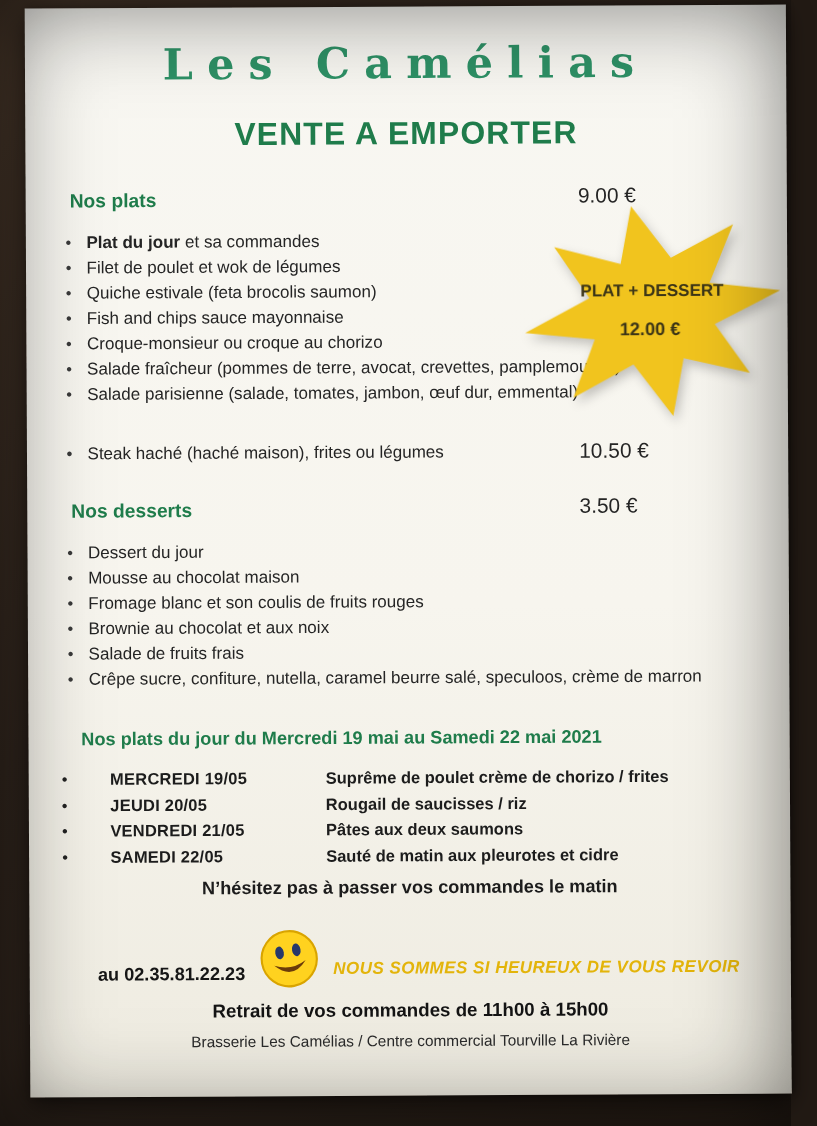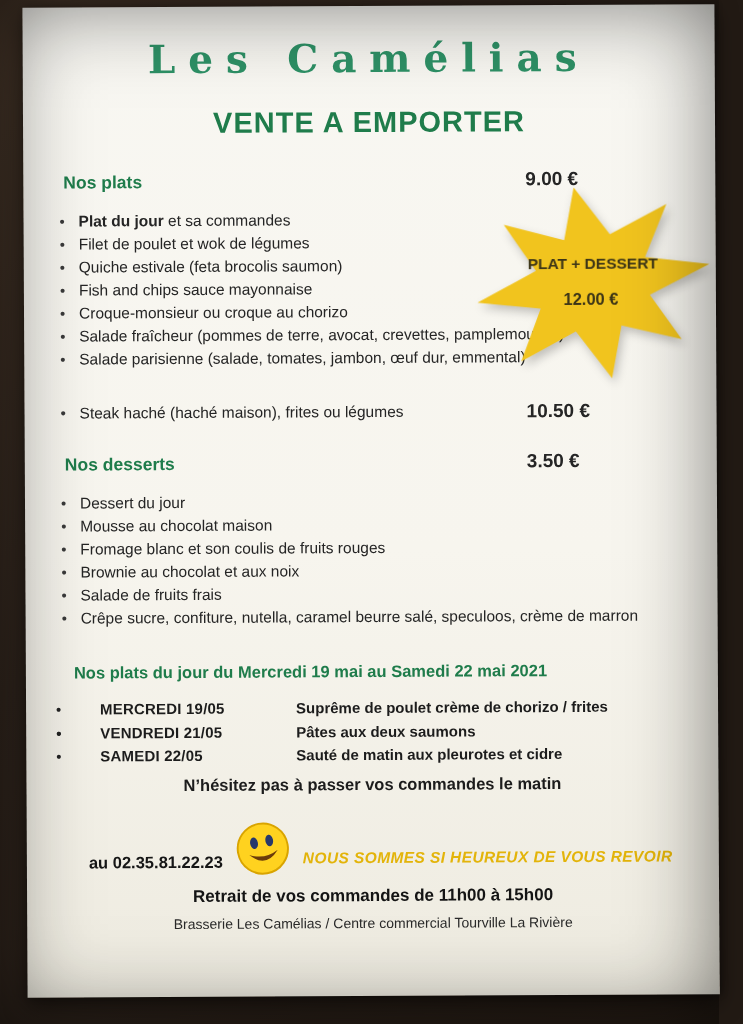--- a/index.html
+++ b/index.html
@@ -35,21 +35,21 @@
   .subtitle {
     text-align:center; margin-top:22px;
     font-size:29px; font-weight:bold; letter-spacing:1px;
     color:var(--heading-green,#1f7c4b);
   }
 
   .section-row { position:relative; padding-left:40px; margin-top:32px; }
   .section-heading { font-size:17.5px; font-weight:bold; color:var(--heading-green,#1f7c4b);margin-top:20px; }
   .price {
     position:absolute; left:502px; top:-2px;
-    font-size:19px; font-weight:bold; color:var(--text-dark,#252525);
+    font-size:19px; font-weight:normal; color:var(--text-dark,#252525);
   }
 
   ul.menu-list { list-style:none; margin-top:16px; padding-left:55px; }
   ul.menu-list li {
     position:relative; font-size:15.5px; line-height:23px; color:var(--text-dark,#252525);
   }
   ul.menu-list li::before {
     content:"•"; position:absolute; left:-19px; top:0; color:#3a3a3a; font-size:15px;
   }
   .bold-lead { font-weight:bold; }
@@ -131,20 +131,22 @@
     </ul>
 
     <div class="days-heading">Nos plats du jour du Mercredi 19 mai au Samedi 22 mai 2021</div>
 
     <div class="days-list">
       <div class="day-row">
         <span class="day-name">MERCREDI 19/05</span>
         <span class="day-dish">Suprême de poulet crème de chorizo / frites</span>
       </div>
       <div class="day-row">
+        <span class="day-name">JEUDI 20/05</span>
+        <span class="day-dish">Rougail de saucisses / riz</span>
       </div>
       <div class="day-row">
         <span class="day-name">VENDREDI 21/05</span>
         <span class="day-dish">Pâtes aux deux saumons</span>
       </div>
       <div class="day-row">
         <span class="day-name">SAMEDI 22/05</span>
         <span class="day-dish">Sauté de matin aux pleurotes et cidre</span>
       </div>
     </div>

